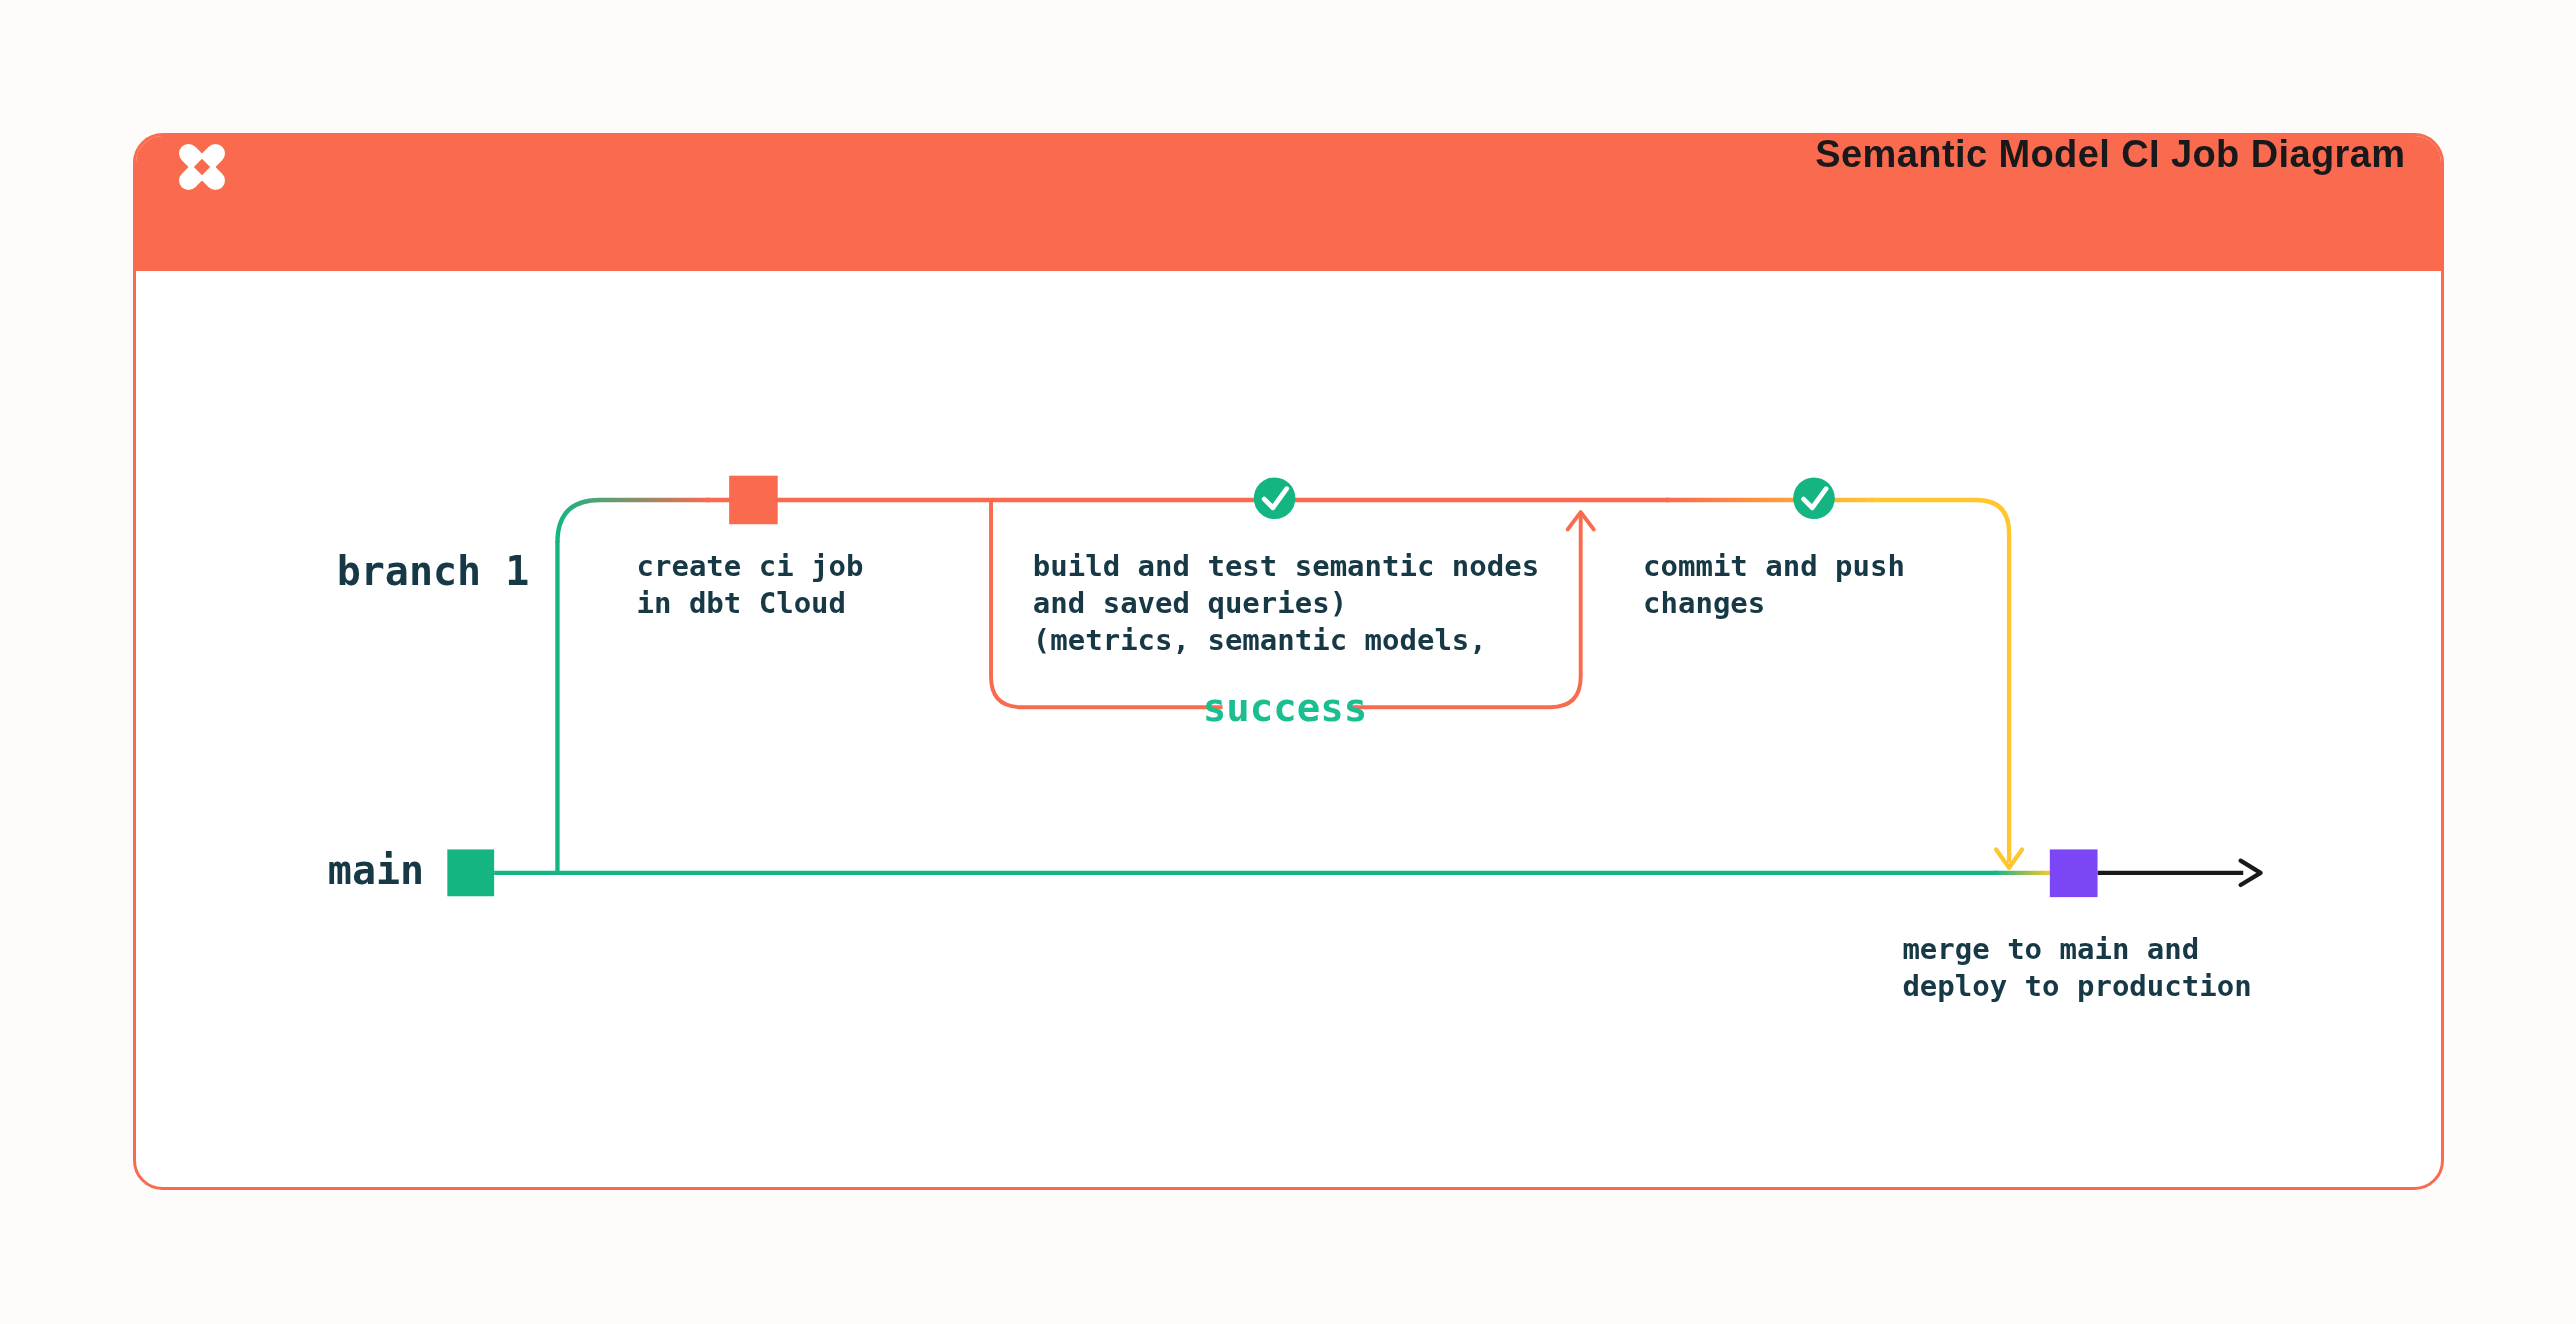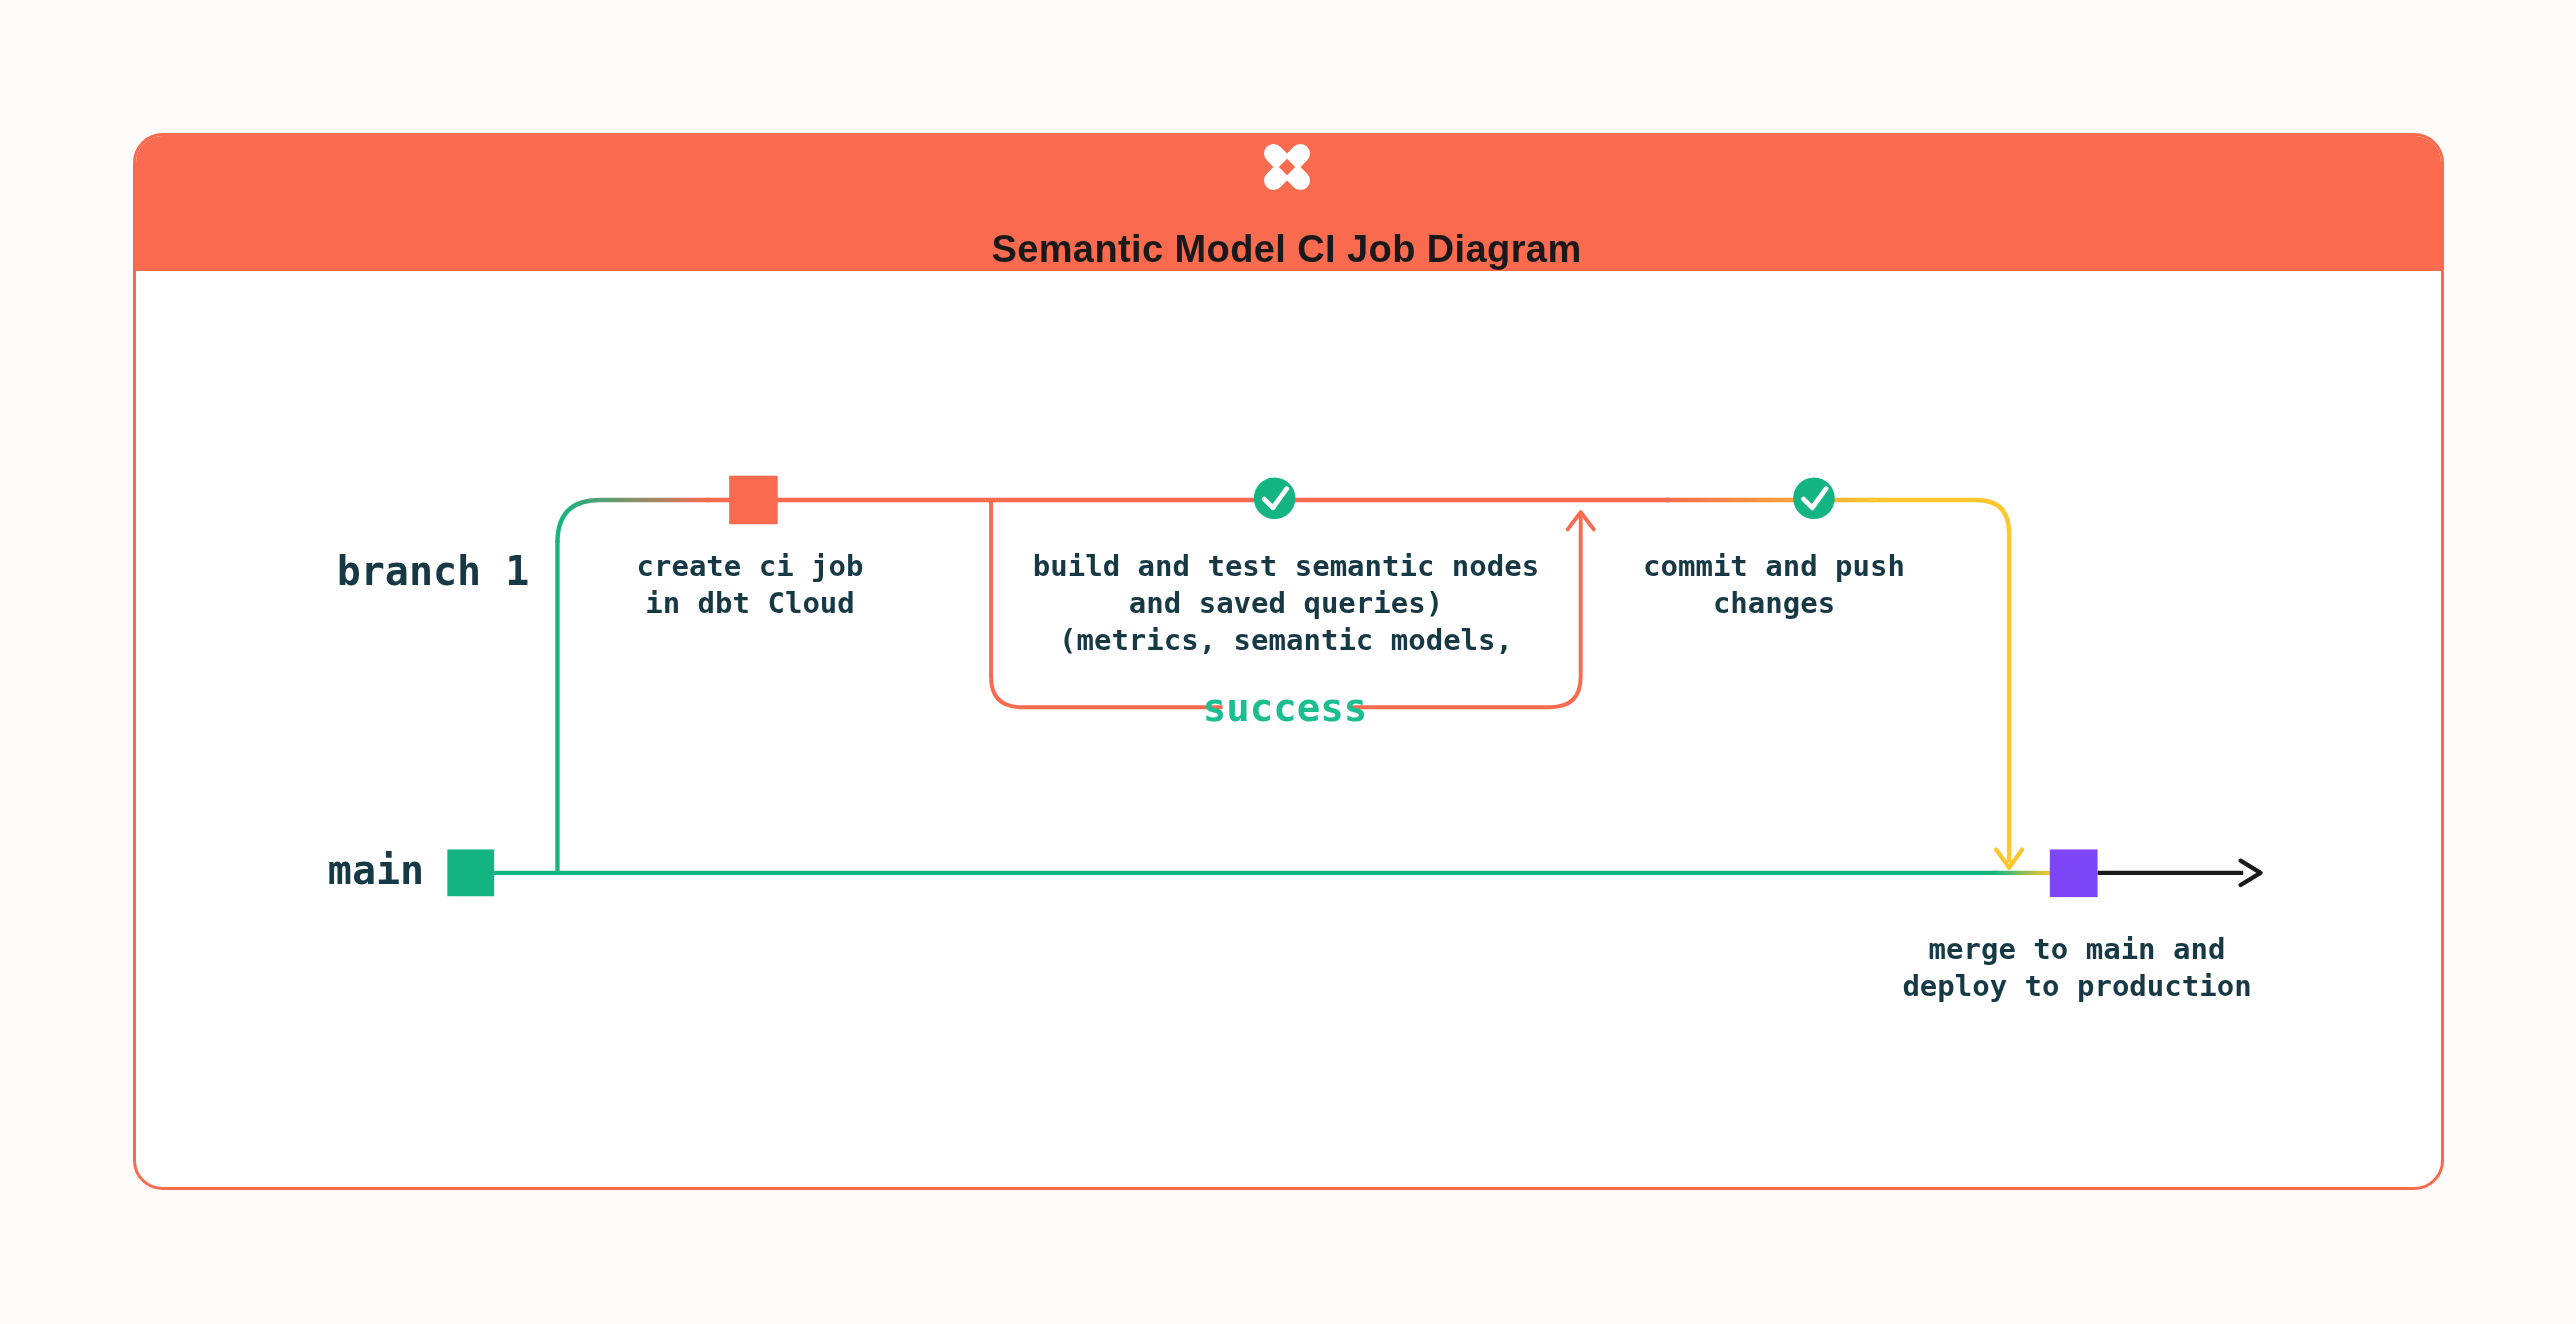--- a/index.html
+++ b/index.html
@@ -11,23 +11,22 @@
   body{font-family:"Liberation Sans",sans-serif;}
   .page{width:2576px;height:1324px;background:var(--page-bg);position:relative;overflow:hidden;}
   .card{
     position:absolute;left:133px;top:133px;width:2311px;height:1057px;
     background:var(--card-bg);border:3.5px solid var(--orange);border-radius:29.5px;
     overflow:hidden;
   }
   .card-header{
     position:absolute;left:-3.5px;top:-3.5px;width:2318px;height:138px;
     background:var(--orange);border-radius:29.5px 29.5px 0 0;
-    display:flex;align-items:center;justify-content:space-between;
+    display:flex;justify-content:space-between;
     padding:0 45px 0 35px;
-    flex-direction:column;
   }
   .logo{width:68px;height:68px;flex:0 0 auto;}
   .page-title{
     font-size:38px;font-weight:700;color:var(--title-dark);
     letter-spacing:0.4px;white-space:nowrap;
   }
   .canvas{position:absolute;left:0;top:134px;width:2305px;height:919px;}
   .lines-svg{position:absolute;left:0;top:0;width:2311px;height:923px;}
 
   .stroke-green{stroke:var(--green);}
@@ -37,21 +36,21 @@
   .fill-green{fill:var(--green);}
   .fill-orange{fill:var(--orange);}
   .fill-purple{fill:var(--purple);}
   .thin{stroke-width:4.5;fill:none;}
   .thick{stroke-width:5;fill:none;}
   .check{stroke:#fff;stroke-width:5.5;fill:none;stroke-linecap:round;stroke-linejoin:round;}
   .chev{fill:none;stroke-linecap:round;stroke-linejoin:round;}
 
   .mono{font-family:"DejaVu Sans Mono","Liberation Mono",monospace;font-weight:700;color:var(--text-dark);}
   .lane-label{position:absolute;font-size:40px;line-height:1.1;transform:translateX(-50%);white-space:nowrap;}
-  .node-text{position:absolute;font-size:29px;line-height:37px;text-align:center;transform:translateX(-50%);white-space:nowrap;}
+  .node-text{position:absolute;font-size:29px;line-height:37px;transform:translateX(-50%);white-space:nowrap;}
   .loop-label{position:absolute;font-size:39px;line-height:36px;color:var(--success-green);transform:translate(-50%,-50%);white-space:nowrap;}
 </style>
 </head>
 <body>
 
 <div class="page">
   <div class="card">
 
     <div class="card-header">
       <svg class="logo" viewBox="0 0 100 100">

